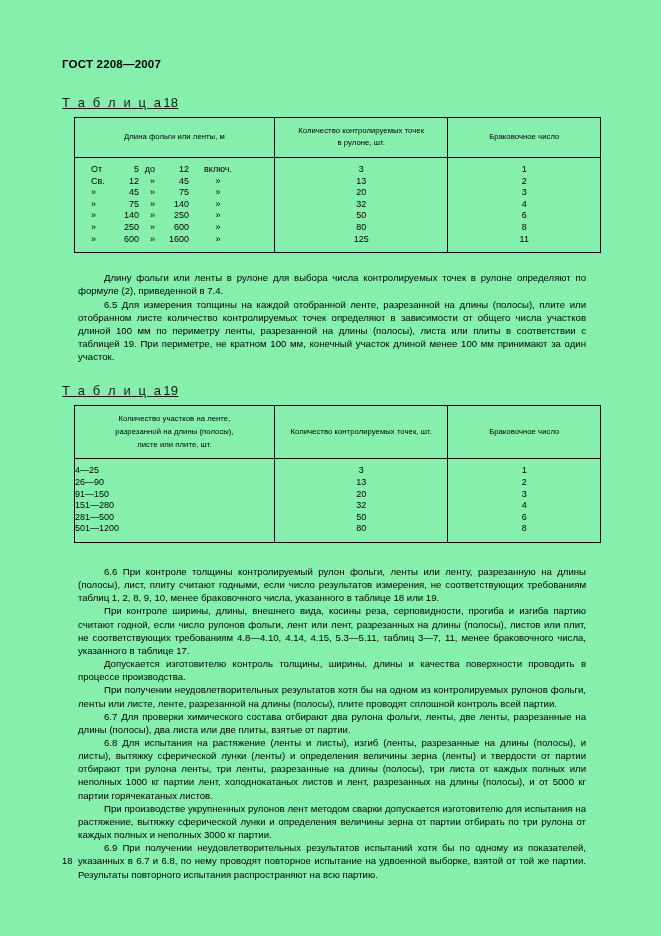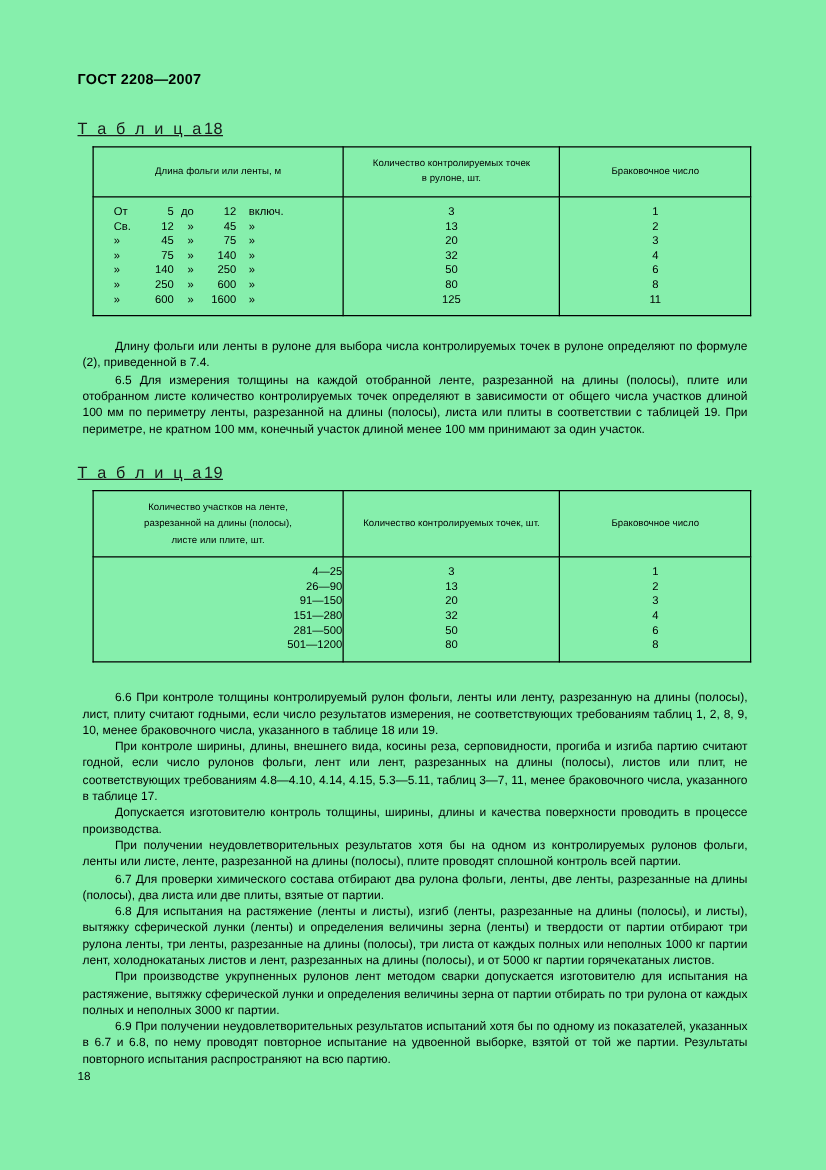--- a/index.html
+++ b/index.html
@@ -102,32 +102,32 @@
   }
   
   .rng {
     display: inline-block;
     white-space: pre;
   }
   .rng .w1 { display:inline-block; width: 22px; text-align: left; }
   .rng .w2 { display:inline-block; width: 26px; text-align: right; }
   .rng .w3 { display:inline-block; width: 16px; text-align: right; }
   .rng .w4 { display:inline-block; width: 34px; text-align: right; }
-  .rng .w5 { display:inline-block; width: 38px; text-align: left; padding-left: 10px;}
+  .rng .w5 { display:inline-block; width: 38px; text-align: center; padding-left: 10px;}
 
   .t19-range {
-    text-align: right;
+    text-align: left;
   }
 
   
   .body-text {
     font-size: 9.6px;
     line-height: 13.15px;
     text-align: justify;
-    margin: 4px;
+    margin: 16px;
     color: #000;
   }
   .body-text p {
     margin: 0;
     text-indent: 26px;
     text-align: justify;
   }
   .gap-after-t18 { margin-top: 18px; }
   .gap-before-t19 { margin-top: 20px; }
   .gap-after-t19 { margin-top: 22px; }

